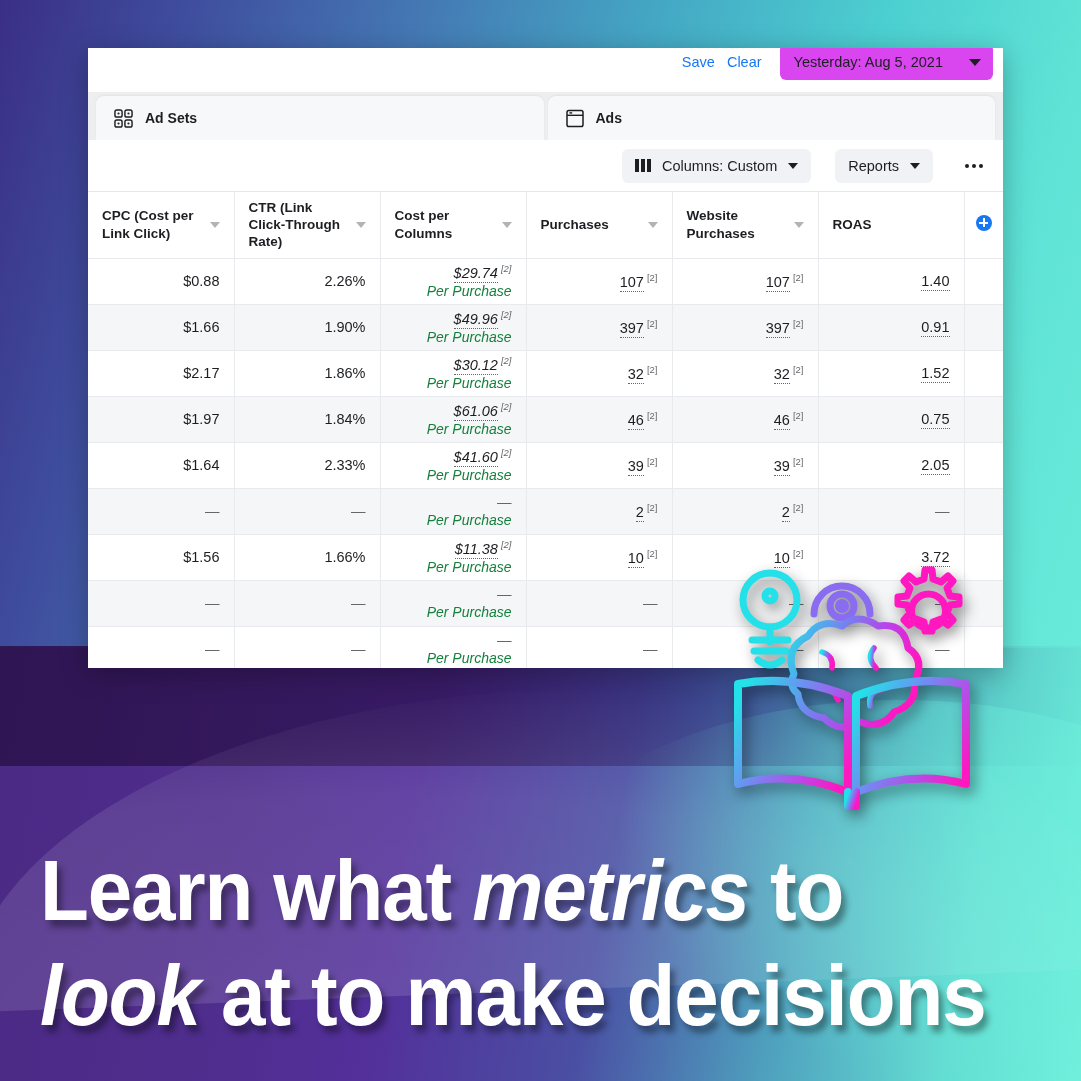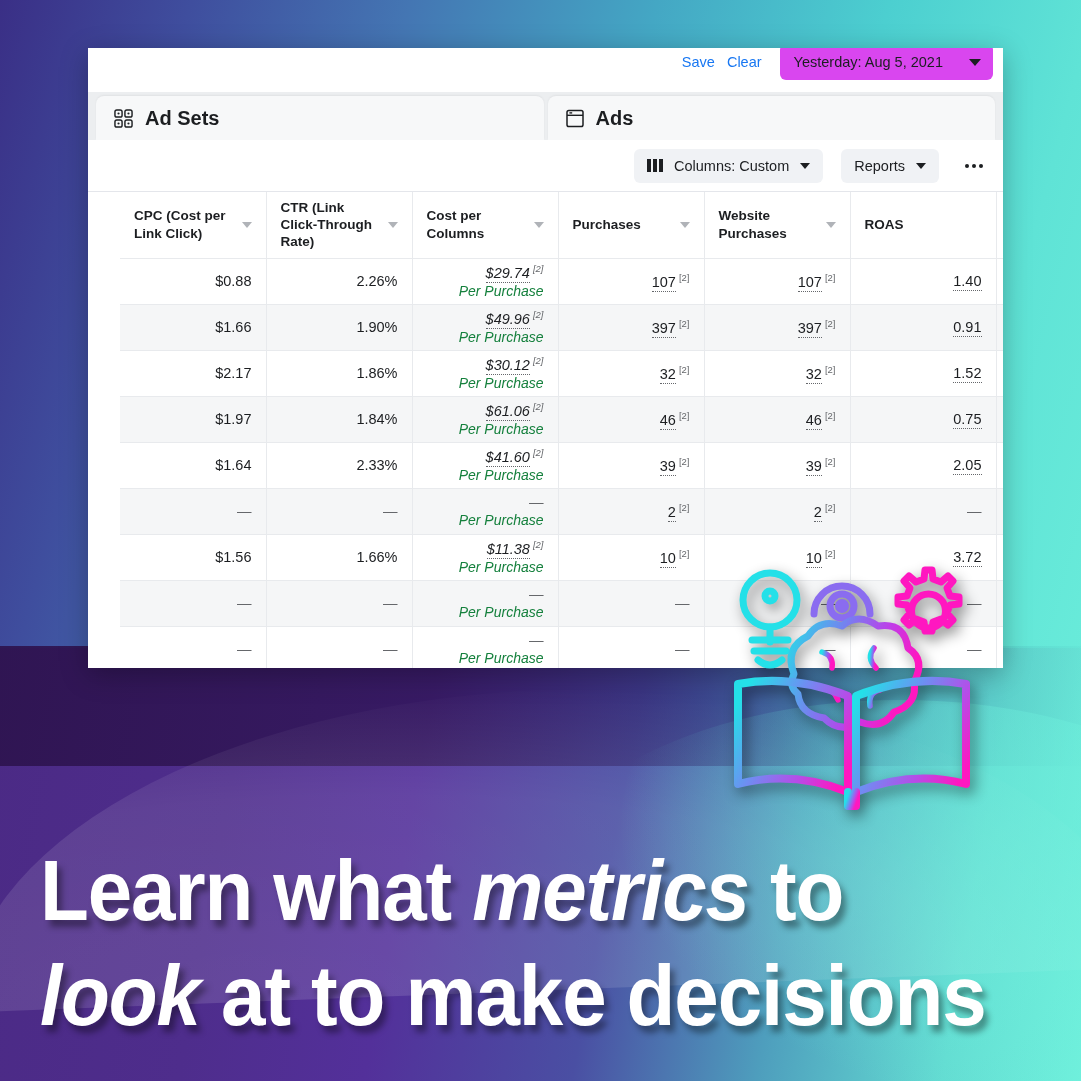--- a/index.html
+++ b/index.html
@@ -147,42 +147,42 @@
   .tab {
     flex: 1;
     height: 44px;
     background: #f7f8f9;
     border-top-left-radius: 8px;
     border-top-right-radius: 8px;
     display: flex;
     align-items: center;
     gap: 12px;
     padding-left: 18px;
-    font-size: 20px;
+    font-size: 14px;
     font-weight: bold;
     color: #1c1e21;
     cursor: pointer;
     box-shadow: 0 -1px 2px rgba(0,0,0,0.05);
     text-align: right;
   }
 
   .icon-adsets { width: 19px; height: 19px; flex: none; }
   .icon-ads { width: 18px; height: 19px; flex: none; }
 
   
   .toolbar {
     position: absolute;
     left: 0; top: 92px;
     width: 915px; height: 52px;
     background: #ffffff;
     display: flex;
     align-items: center;
     justify-content: flex-end;
     padding-right: 12px;
-    gap: 18px;
+    gap: 24px;
     border-bottom: 1px solid #e4e6eb;
   }
   .tool-pill {
     display: flex;
     align-items: center;
     gap: 11px;
     background: #f0f2f5;
     border-radius: 6px;
     height: 34px;
     padding: 0 13px;
@@ -220,21 +220,20 @@
     position: absolute;
     left: 0; top: 144px;
     width: 915px; height: 476px;
     background: #fff;
     overflow: hidden;
   }
   table.grid {
     width: 915px;
     border-collapse: collapse;
     table-layout: fixed;
-    margin-left: 32px;
   }
   table.grid th, table.grid td {
     border-right: 1px solid #e8eaed;
     border-bottom: 1px solid #e8eaed;
     padding: 0 14px;
     vertical-align: middle;
   }
   table.grid th:last-child, table.grid td:last-child { border-right: none; }
 
   thead th {

